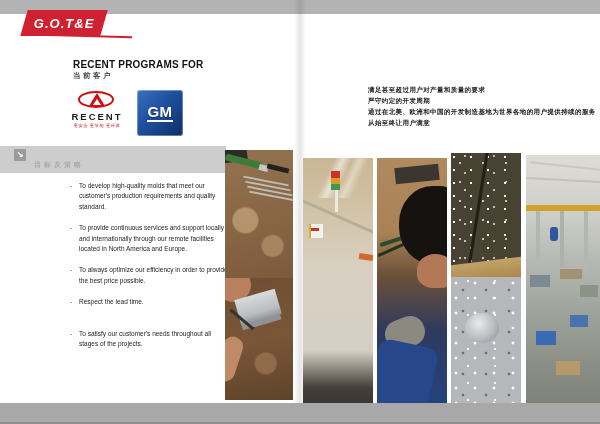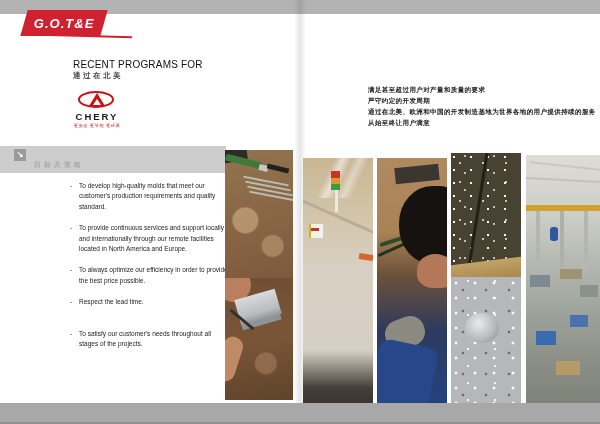--- a/index.html
+++ b/index.html
@@ -14,21 +14,21 @@
 
   
   .logo-para{position:absolute;left:24px;top:10px;width:80px;height:26px;background:#cf2130;
              transform:skewX(-16deg);display:flex;align-items:center;justify-content:center;}
   .logo-text{transform:skewX(16deg);color:#fff;font-weight:bold;font-style:italic;
              font-size:13px;letter-spacing:1px;white-space:nowrap;}
   .logo-underline{position:absolute;left:40px;top:35px;width:92px;height:2.4px;background:#cf2130;
                   transform:rotate(1.6deg);}
 
   
-  .recent-title{position:absolute;left:73px;top:59px;font-size:10px;font-weight:normal;color:#111;letter-spacing:0.2px;}
+  .recent-title{position:absolute;left:73px;top:59px;font-size:10px;font-weight:bold;color:#111;letter-spacing:0.2px;}
   .recent-title-zh{position:absolute;left:73px;top:71px;font-size:7.5px;font-weight:bold;color:#4a4a4a;letter-spacing:2.5px;}
 
   
   .chery{position:absolute;left:64px;top:90px;width:66px;height:46px;text-align:center;}
   .chery-emblem{position:relative;width:42px;height:20px;margin:0 auto;}
   .chery-oval{position:absolute;left:2px;top:1px;width:36px;height:17px;border:2.5px solid #cc1016;border-radius:50%;box-sizing:border-box;}
   .chery-tri{position:absolute;left:13px;top:3px;width:0;height:0;
              border-left:8px solid transparent;border-right:8px solid transparent;border-bottom:13px solid #cc1016;}
   .chery-tri-in{position:absolute;left:17px;top:9px;width:0;height:0;
              border-left:4px solid transparent;border-right:4px solid transparent;border-bottom:6px solid #fff;}
@@ -152,30 +152,33 @@
 <div class="canvas">
 
   <div class="top-band"></div>
 
   <div class="logo-para">
     <span class="logo-text">G.O.T&amp;E</span>
   </div>
   <div class="logo-underline"></div>
 
   <div class="recent-title">RECENT PROGRAMS FOR</div>
-  <div class="recent-title-zh">通过在北美</div>
+  <div class="recent-title-zh">当前客户</div>
 
   <div class="chery">
     <div class="chery-emblem">
       <div class="chery-oval"></div>
       <div class="chery-tri"></div>
       <div class="chery-tri-in"></div>
     </div>
-    <div class="chery-name">CHERY</div>
+    <div class="chery-name">RECENT</div>
     <div class="chery-sub">更安全 更节能 更环保</div>
+  </div>
+  <div class="gm">
+    <span class="gm-text">GM</span>
   </div>
 
   <div class="banner">
     <span class="banner-icon">↘</span>
     <span class="banner-title-zh">目标及策略</span>
   </div>
 
   <div class="bullets">
     <div class="bullet">To develop high-quality molds that meet our customer's production requirements and quality standard.</div>
     <div class="bullet">To provide continuous services and support locally and internationally through our remote facilities located in North America and Europe.</div>

